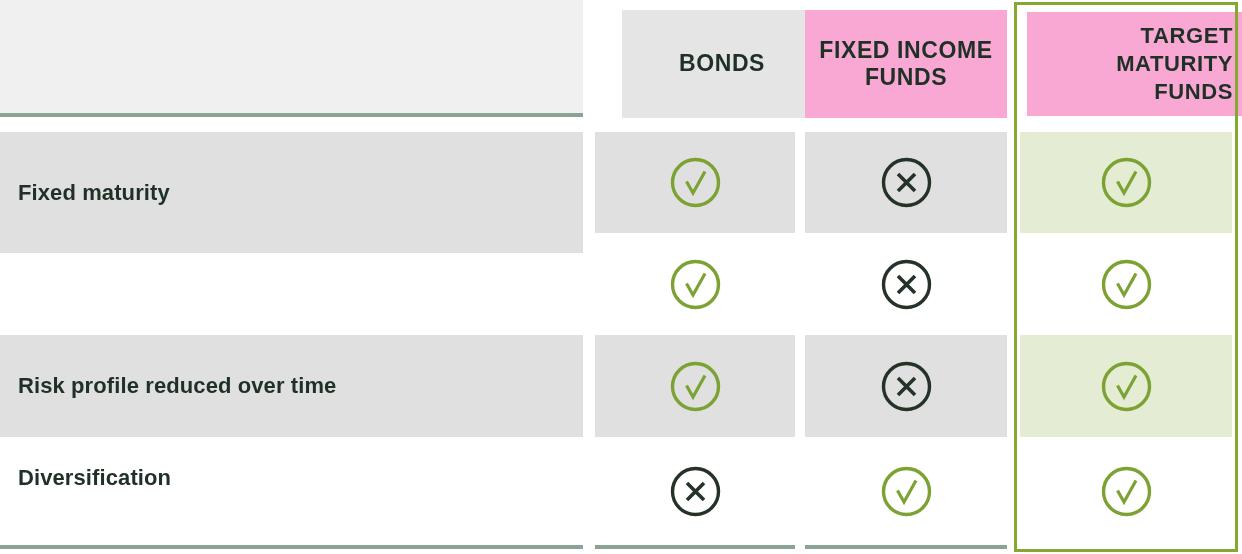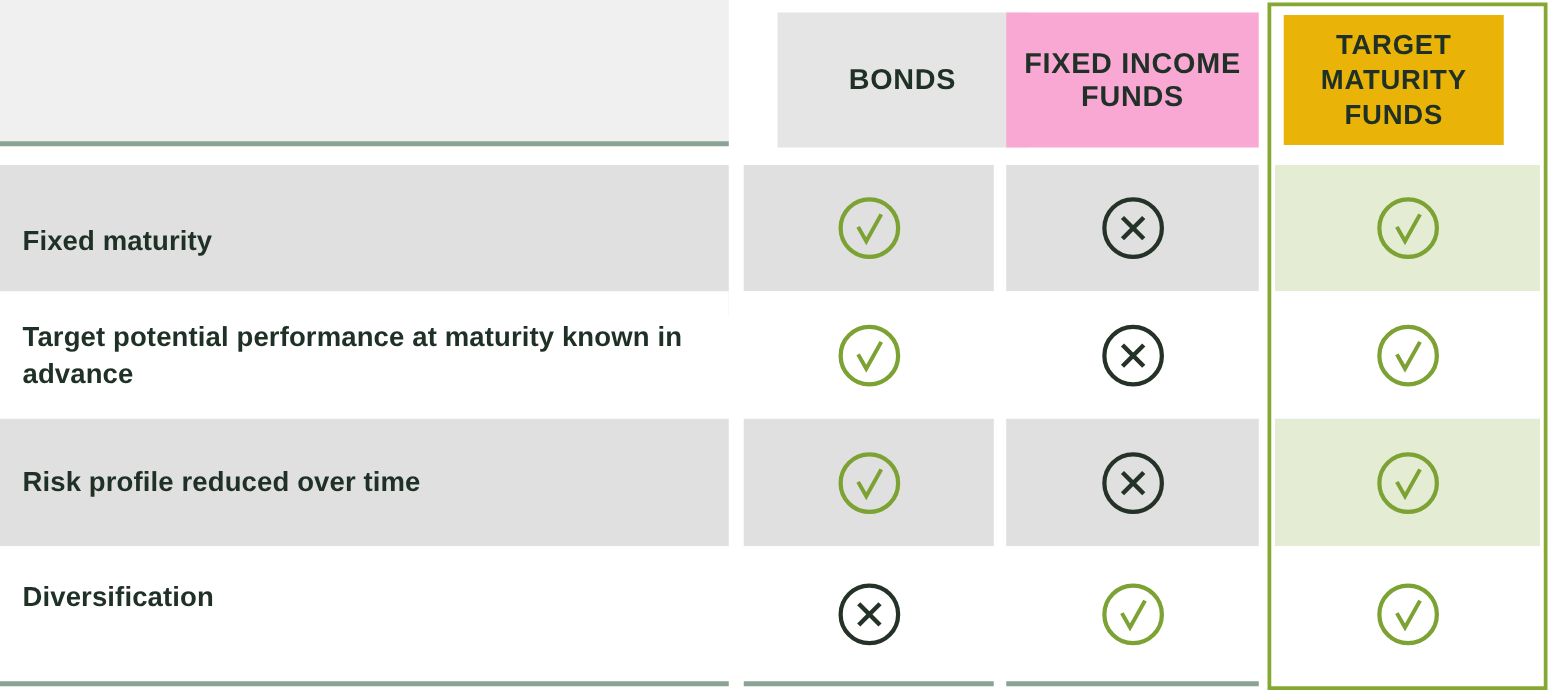--- a/index.html
+++ b/index.html
@@ -56,26 +56,27 @@
     width: 200px;
     background: #e5e5e5;
   }
   .hdr-fif {
     left: 805px;
     width: 202px;
     background: #f9a8d4;
   }
   .hdr-tmf {
     left: 1027px;
-    width: 176px;
-    background: #eab308;
+    width: 216px;
+    background: #f9a8d4;
     top: 12px;
     height: 104px;
     font-size: 22px;
     line-height: 1.28;
+    text-align: right;
   }
 
   
   .highlight-frame {
     position: absolute;
     left: 1014px;
     top: 2px;
     width: 224px;
     height: 550px;
     border: 3px solid #84a832;
@@ -194,23 +195,20 @@
   </div>
   <div class="cell mark-cell tmf-alt col-tmf" style="top:132px;height:101px;">
     <span class="icon">
       <svg width="53" height="53" viewBox="0 0 53 53">
         <circle cx="26.5" cy="26.5" r="23" fill="none" stroke="#7ba233" stroke-width="3.4"></circle>
         <path d="M17.5 25.5 L24 37 L36 15.5" fill="none" stroke="#7ba233" stroke-width="3.2" stroke-linecap="butt" stroke-linejoin="miter"></path>
       </svg>
     </span>
   </div>
 
-  <div class="cell row-label plain" style="top:233px;height:102px;">
-    <span>Target potential performance at maturity known in advance</span>
-  </div>
   <div class="cell mark-cell plain col-bonds" style="top:233px;height:102px;">
     <span class="icon">
       <svg width="53" height="53" viewBox="0 0 53 53">
         <circle cx="26.5" cy="26.5" r="23" fill="none" stroke="#7ba233" stroke-width="3.4"></circle>
         <path d="M17.5 25.5 L24 37 L36 15.5" fill="none" stroke="#7ba233" stroke-width="3.2" stroke-linecap="butt" stroke-linejoin="miter"></path>
       </svg>
     </span>
   </div>
   <div class="cell mark-cell plain col-fif" style="top:233px;height:102px;">
     <span class="icon">

